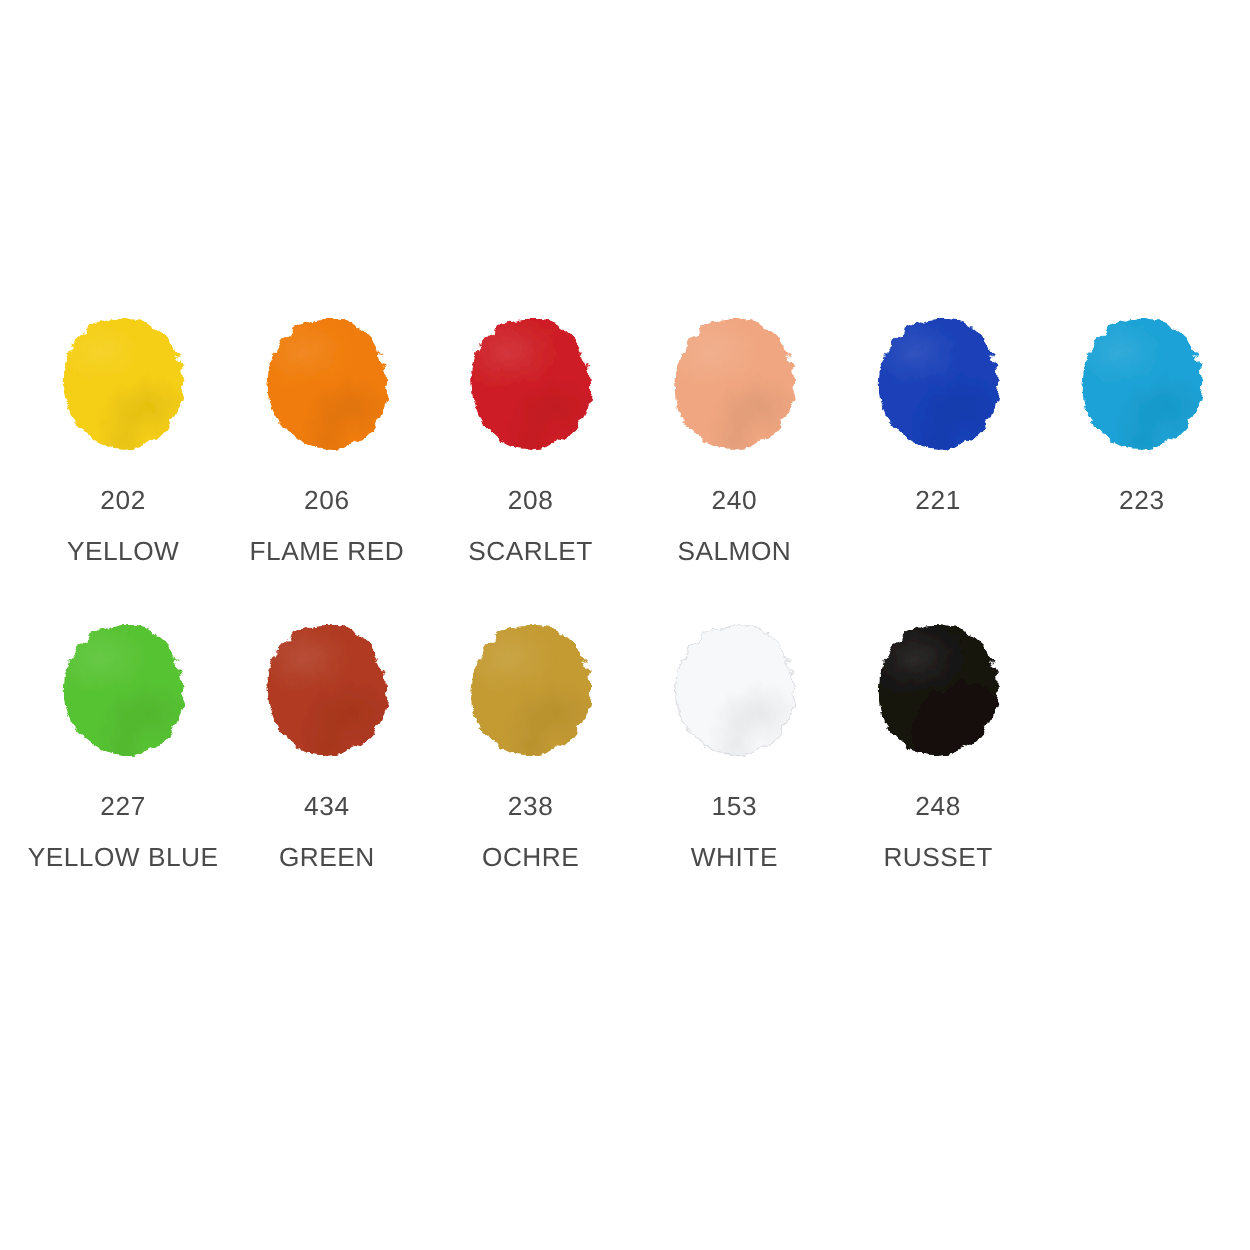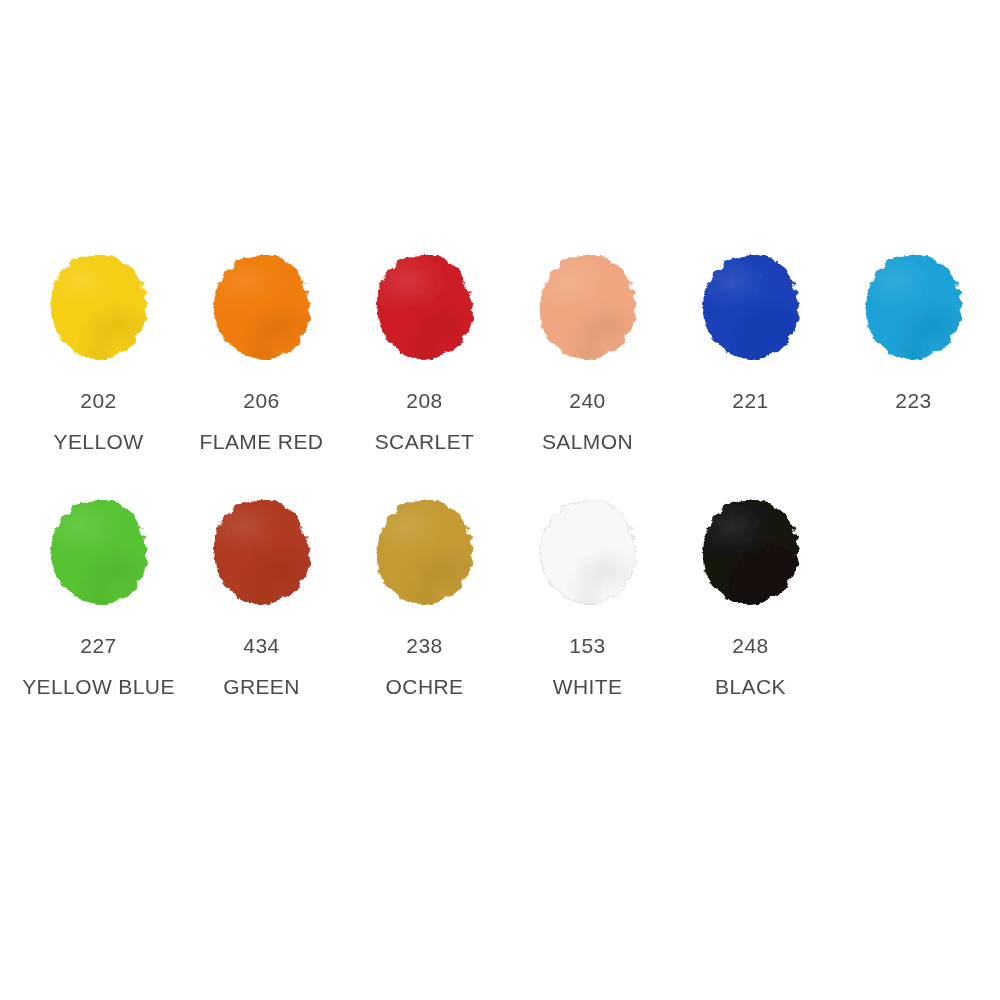--- a/index.html
+++ b/index.html
@@ -192,18 +192,18 @@
             <div class="blob light-swatch" style="background: rgb(247, 248, 250); border-radius: 54% 46% 48% 52% / 50%;"></div>
           </div>
           <div class="swatch-code">153</div>
           <div class="swatch-name">WHITE</div>
         </div>
         <div class="swatch-cell">
           <div class="blob-wrap">
             <div class="blob" style="background: rgb(20, 18, 17); border-radius: 47% 53% 53% 47% / 52% 47% 53% 48%;"></div>
           </div>
           <div class="swatch-code">248</div>
-          <div class="swatch-name">BLACK</div>
+          <div class="swatch-name">RUSSET</div>
         </div>
       </div>
   </div>
 
 </div>
 
 </body></html>

